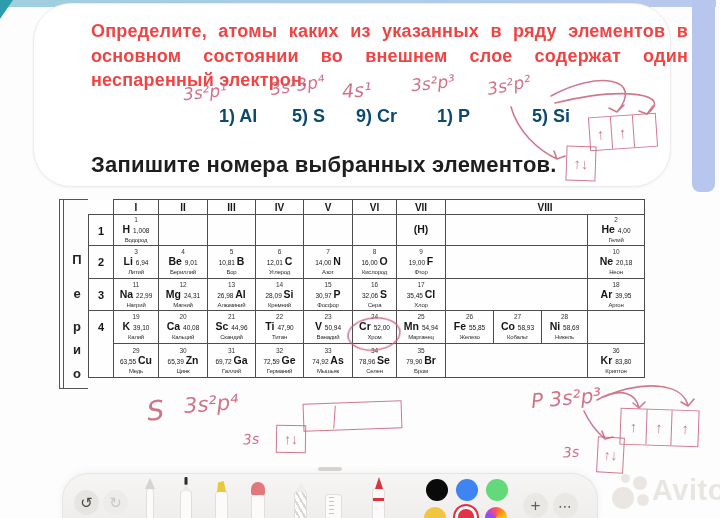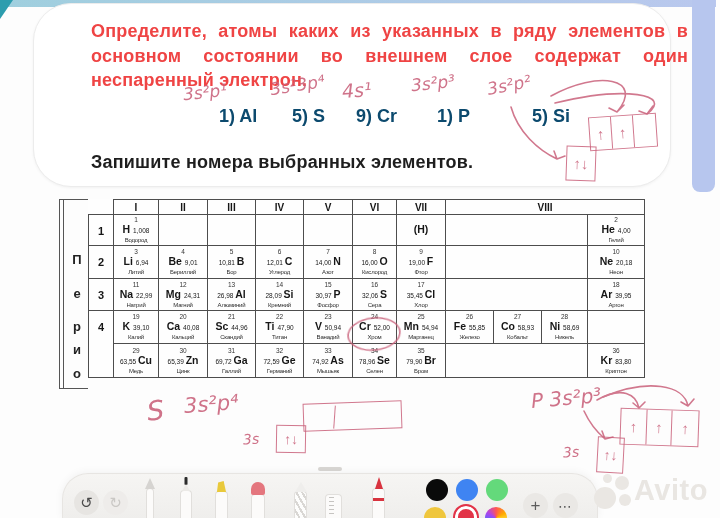--- a/index.html
+++ b/index.html
@@ -18,21 +18,21 @@
   .right-strip { position:absolute; left:692px; top:0; width:23px; height:192px;
     background:#b7c6ee; border-radius:0 0 8px 8px; }
 
   
   .card { position:absolute; left:33px; top:3px; width:638px; height:184px;
     background:#fff; border:1.5px solid #ececec; border-radius:38px;
     box-shadow:0 1px 3px rgba(0,0,0,.05); }
   .q-text { position:absolute; left:57px; top:15px; width:597px;
     font-size:18px; font-weight:600; color:#ef4444; line-height:1.37;
     text-align:justify; letter-spacing:.2px; }
-  .q-footer { position:absolute; left:57px; top:148px; font-size:18px;
+  .q-footer { position:absolute; left:57px; top:148px; font-size:22px;
     font-weight:600; color:#1e1e1e; letter-spacing:.2px; }
   .opt { position:absolute; top:102px; font-size:18px; font-weight:700; color:#0c4a6e; }
   .opt0{left:185px;} .opt1{left:258px;} .opt2{left:322px;} .opt3{left:403px;} .opt4{left:456px;margin-left:42px;}
 
   
   .hw { position:absolute; color:var(--ink); font-style:italic;
     font-family:"DejaVu Sans",sans-serif; opacity:.88; white-space:nowrap; }
   .a0{left:183px; top:82px; font-size:17px; transform:rotate(-6deg);}
   .a1{left:270px; top:75px; font-size:17px; transform:rotate(-9deg);}
   .a2{left:342px; top:79px; font-size:19px; transform:rotate(-4deg);}
@@ -144,21 +144,21 @@
     border-bottom:12px solid #d8333f; }
   .tool-marker::after { left:0; top:9px; width:100%; height:3px; background:#d8333f; }
 
   .dot { position:absolute; width:22px; height:22px; border-radius:50%; }
   .dot-black{left:426px;top:479px;} .dot-blue{left:456px;top:479px;} .dot-green{left:486px;top:479px;}
   .dot-yellow{left:424px;top:507px;} .dot-red{left:453px;top:504px;} .dot-rainbow{left:485px;top:507px;}
   .dot.sel { width:26px; height:26px; border:2.5px solid #e23448; box-shadow:inset 0 0 0 3px #fff; }
   .dot.rainbow { background:conic-gradient(#f55,#fa0,#fe5,#5d5,#47f,#a4e,#f55); }
 
   
-  #watermark { position:absolute; left:588px; top:470px; width:114px; height:48px; }
+  #watermark { position:absolute; left:606px; top:470px; width:114px; height:48px; }
   #watermark .wdot { position:absolute; border-radius:50%; background:#eae7e3; }
   .wd1{left:6px;top:17px;width:22px;height:22px;} .wd2{left:27px;top:6px;width:14px;height:14px;}
   .wd3{left:15px;top:4px;width:9px;height:9px;}  .wd4{left:31px;top:24px;width:12px;height:12px;}
   #watermark .wtext { position:absolute; left:46px; top:4px; font-size:29px;
     font-weight:bold; color:#e9e6e2; letter-spacing:.5px; }
 </style>
 </head>
 <body>
 
 <div class="top-band"></div>

